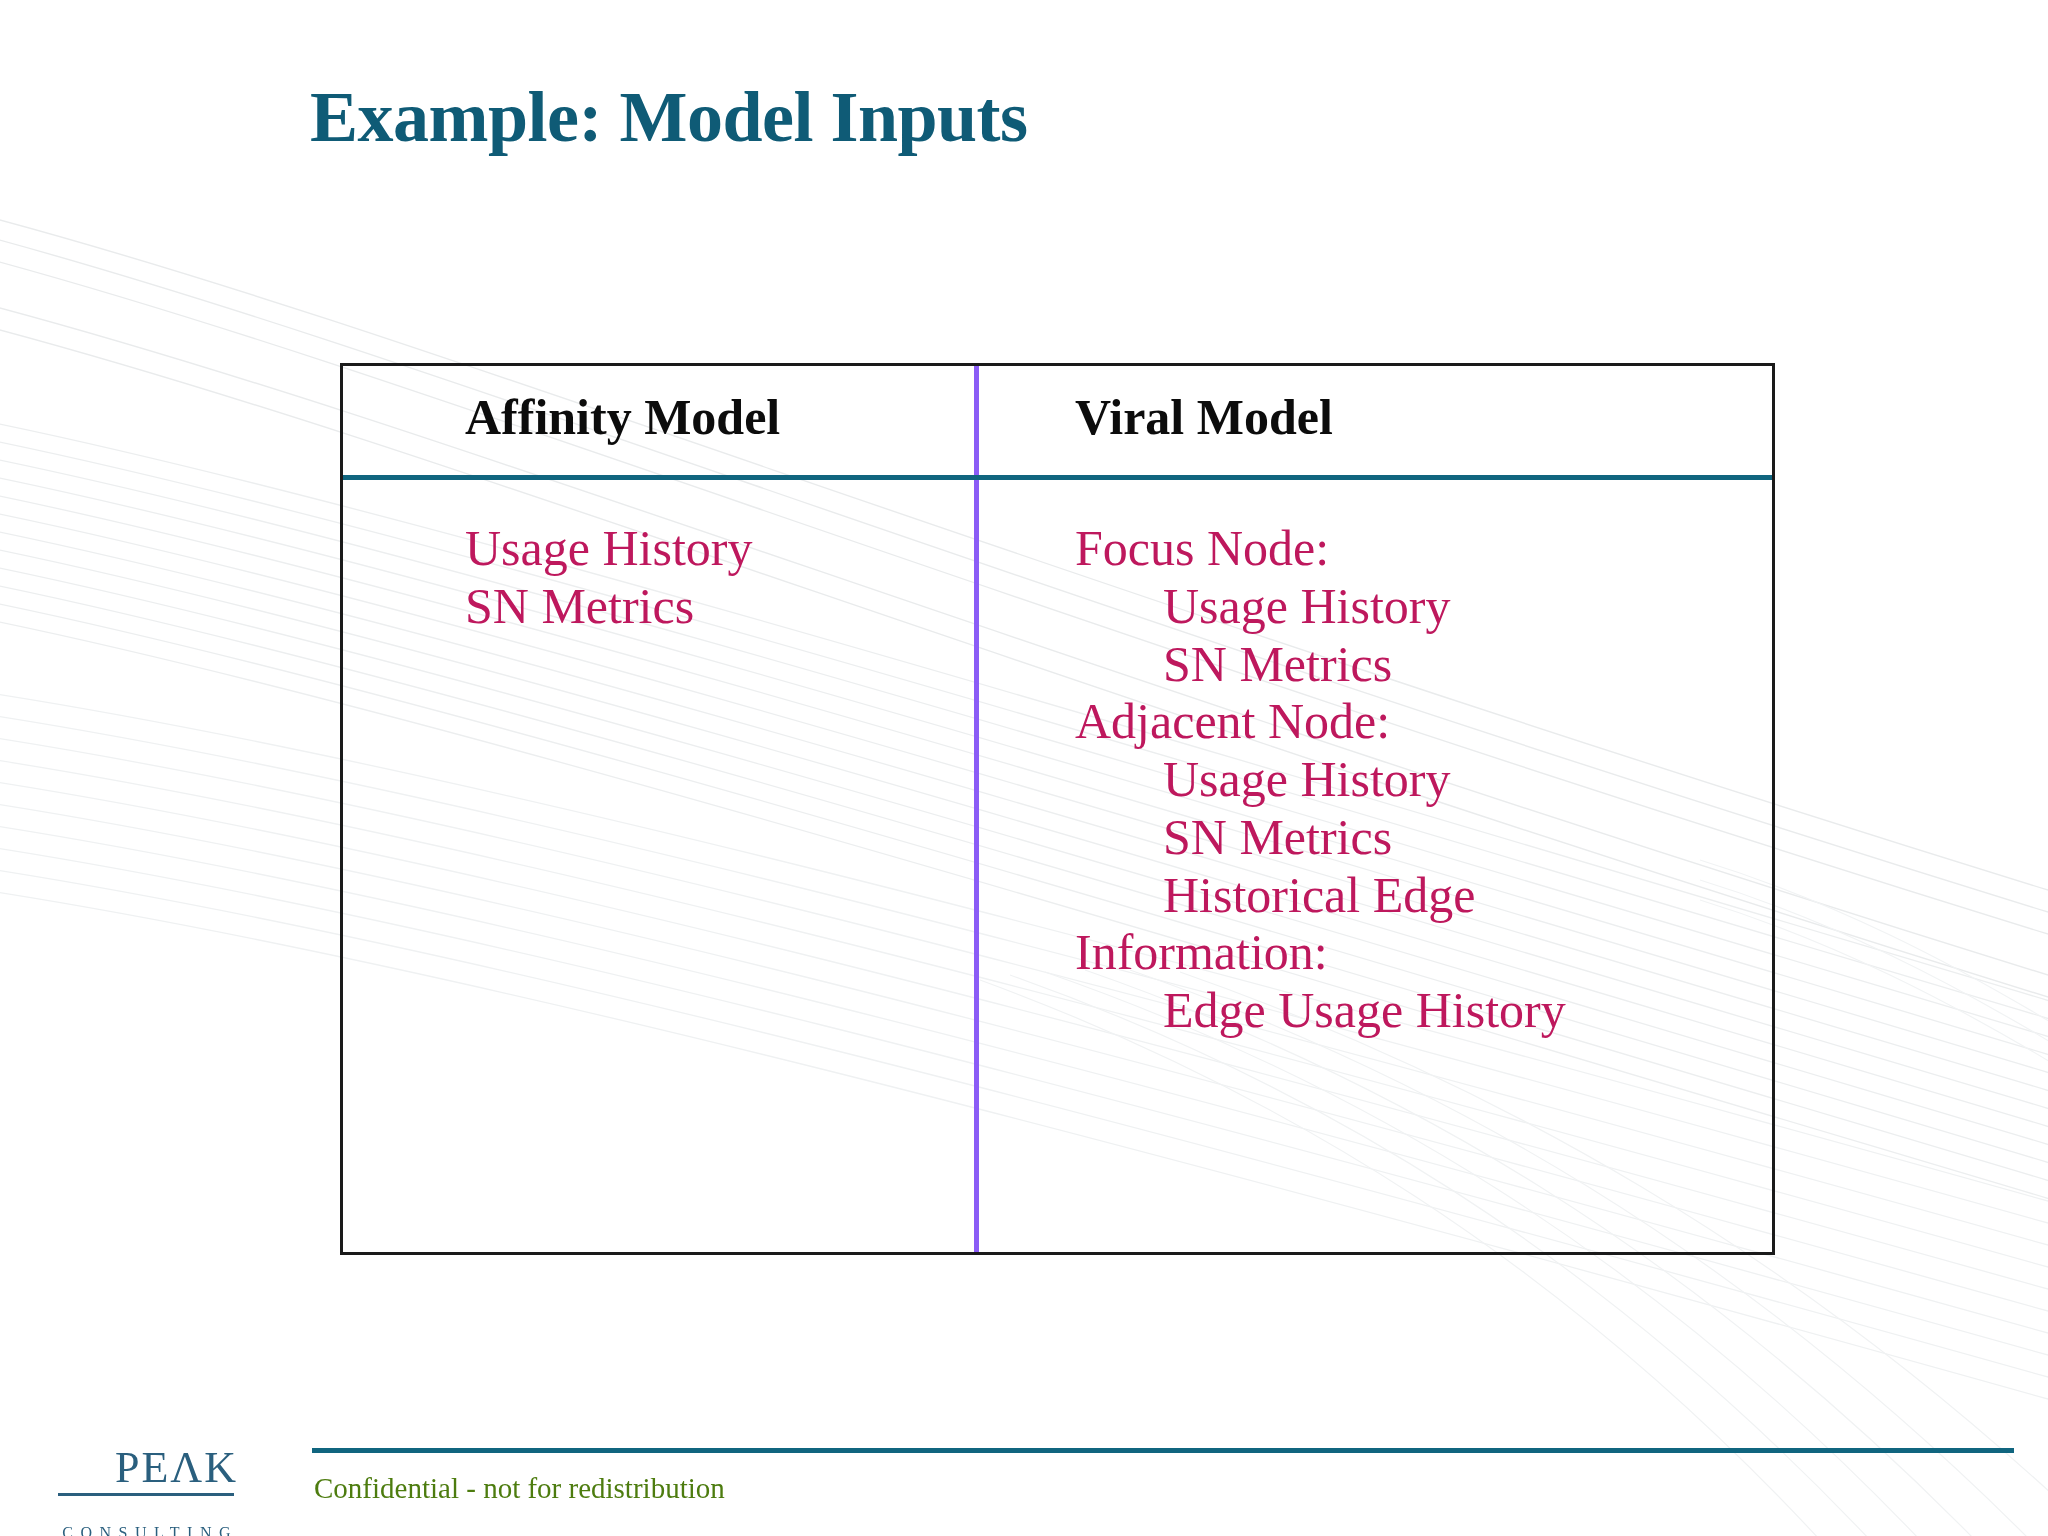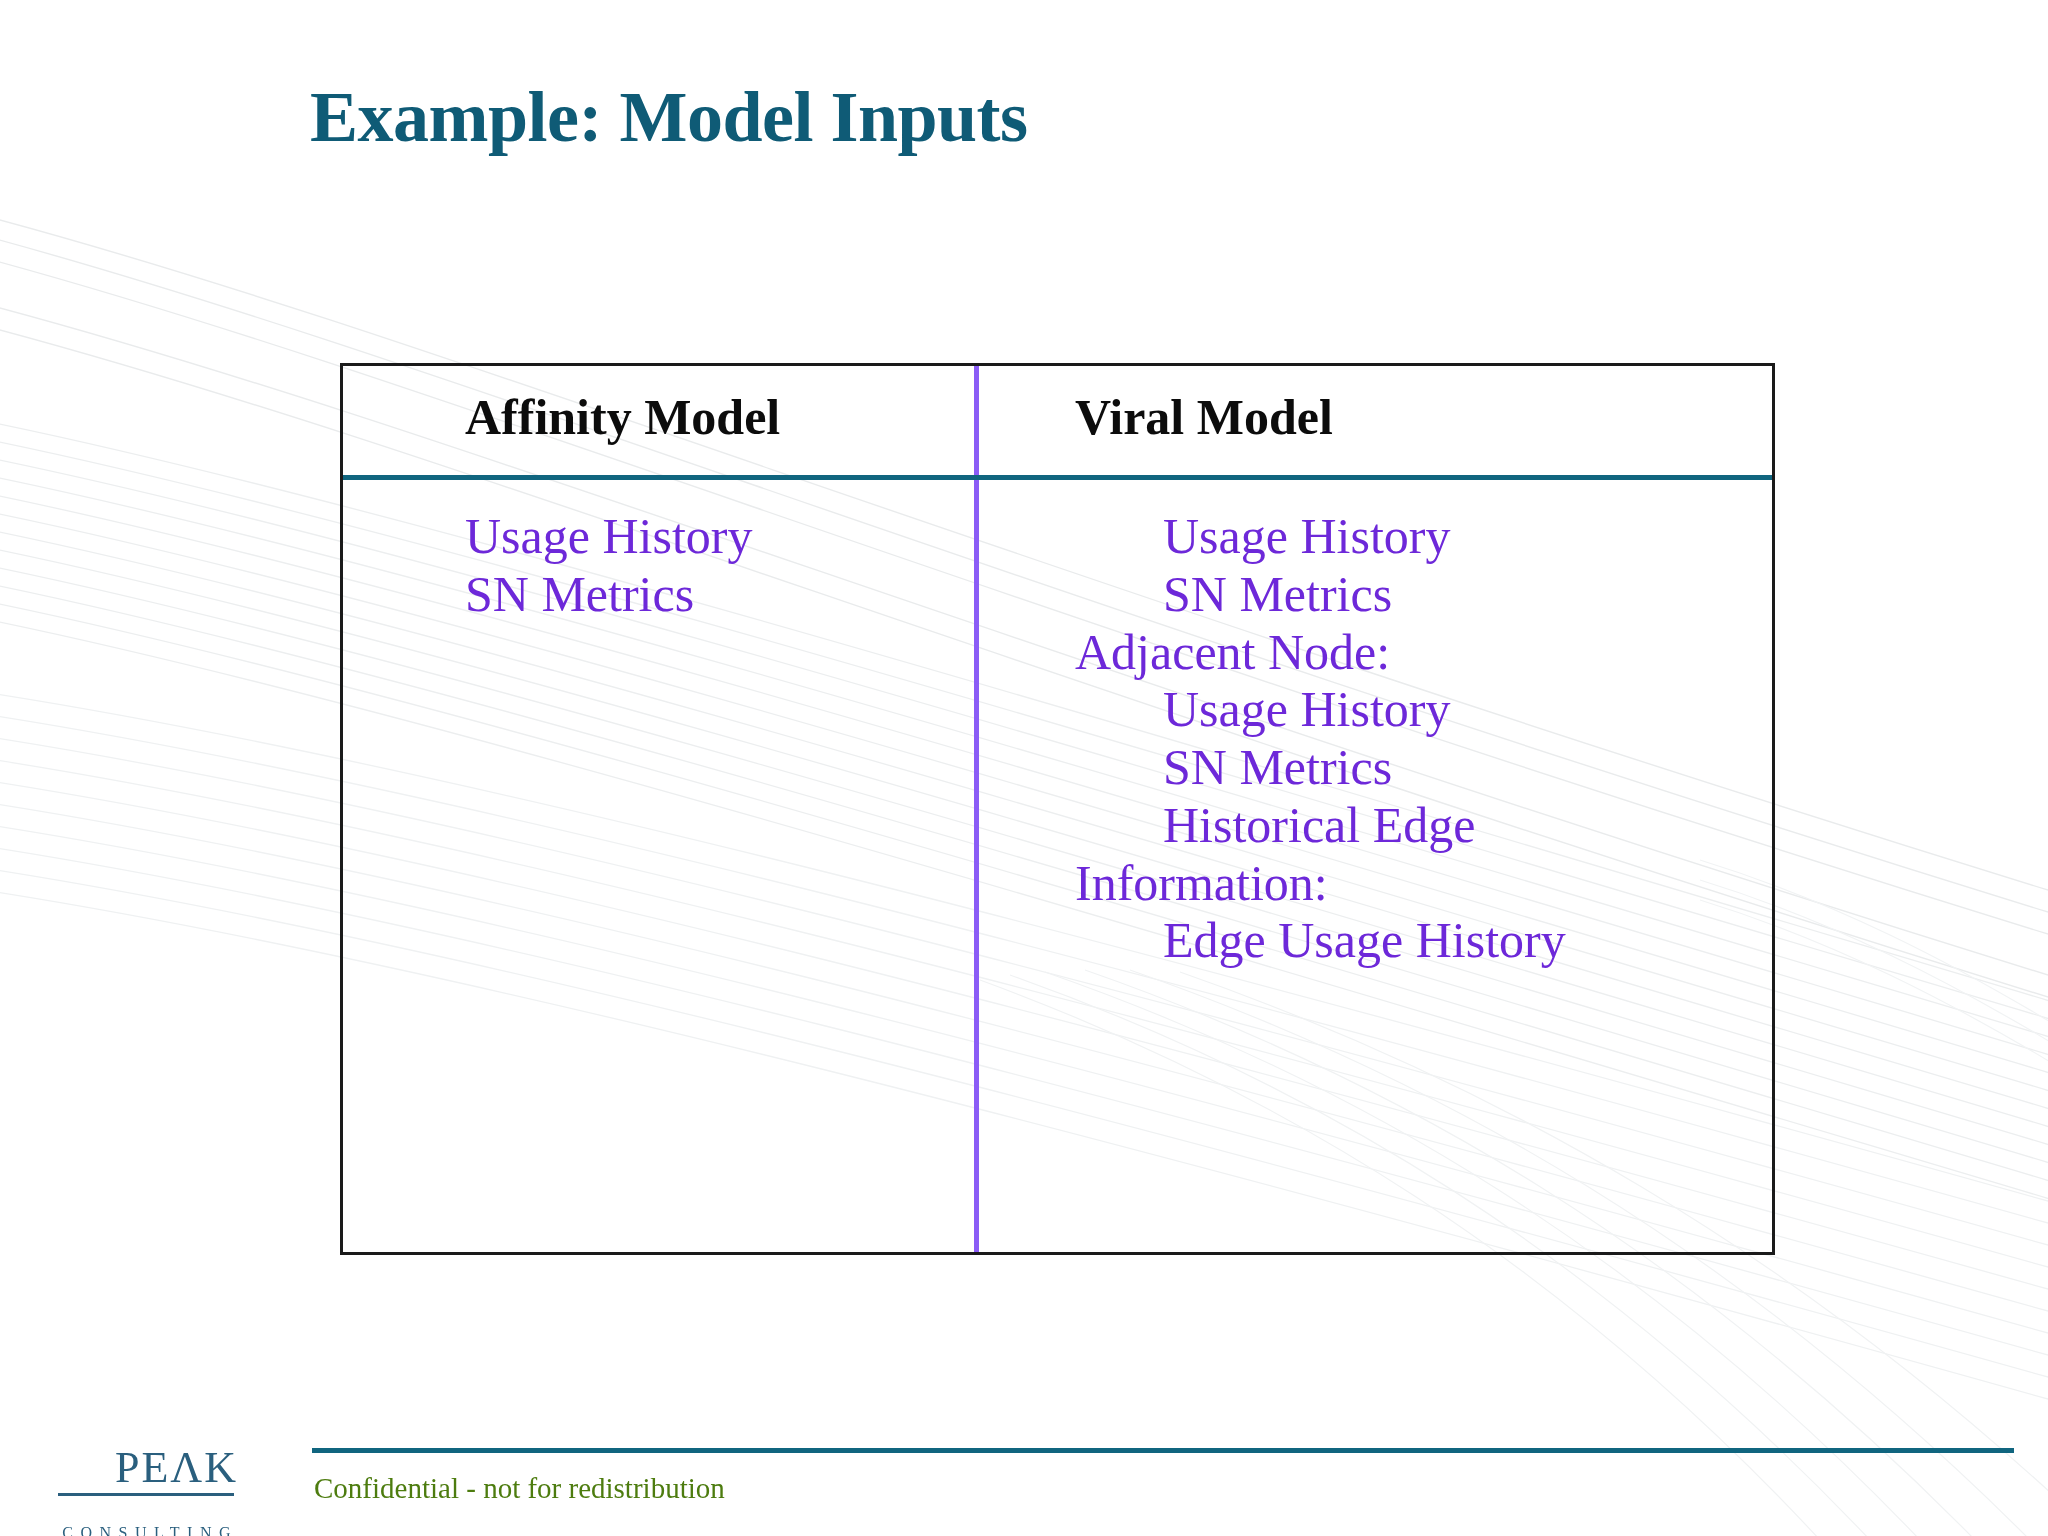--- a/index.html
+++ b/index.html
@@ -88,23 +88,23 @@
     top: 22px;
     font-size: 50px;
     font-weight: bold;
     color: #0c0c0c;
     white-space: nowrap;
   }
   #header-affinity .header-cell-text { left: 122px; }
   #header-viral   .header-cell-text { left: 96px; }
 
   .body-cell {
-    padding-top: 28px;
+    padding-top: 40px;
     font-size: 50px;
-    color: #6d28d9;
+    color: #be185d;
     line-height: 1.155;
   }
   #cell-affinity-body { padding-left: 122px; }
   #cell-viral-body    { padding-left: 96px; }
 
   .line {
     white-space: nowrap;
   }
   .line.indent {
     padding-left: 88px;
@@ -233,20 +233,21 @@
 
     <div class="table-body-row">
       <div class="col-left">
         <div class="body-cell" id="cell-affinity-body">
           <div class="line">Usage History</div>
           <div class="line">SN Metrics</div>
         </div>
       </div>
       <div class="col-right">
         <div class="body-cell" id="cell-viral-body">
+          <div class="line">Focus Node:</div>
           <div class="line indent">Usage History</div>
           <div class="line indent">SN Metrics</div>
           <div class="line">Adjacent Node:</div>
           <div class="line indent">Usage History</div>
           <div class="line indent">SN Metrics</div>
           <div class="line indent">Historical Edge</div>
           <div class="line">Information:</div>
           <div class="line indent">Edge Usage History</div>
         </div>
       </div>

